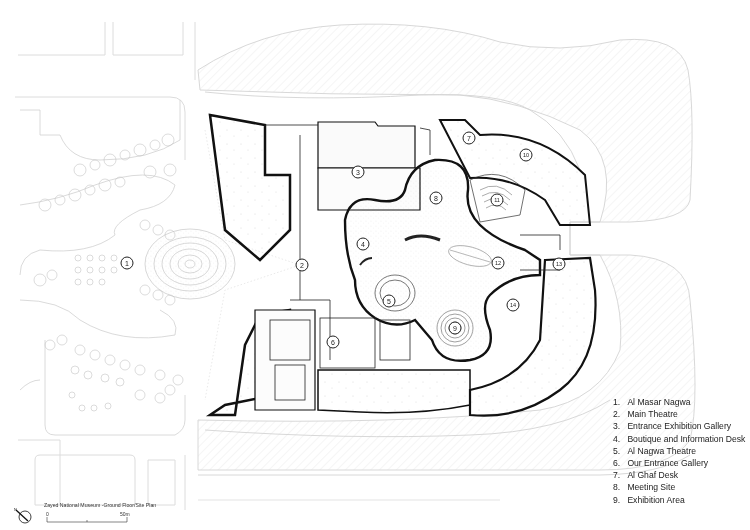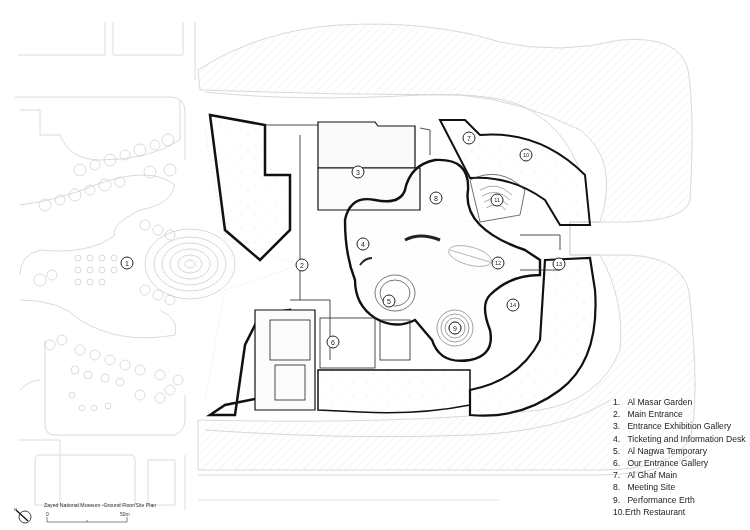--- a/index.html
+++ b/index.html
@@ -197,31 +197,27 @@
 <div class="marker" style="left:469px;top:138px;">7</div>
 <div class="marker" style="left:436px;top:198px;">8</div>
 <div class="marker" style="left:455px;top:328px;">9</div>
 <div class="marker small" style="left:526px;top:155px;">10</div>
 <div class="marker small" style="left:497px;top:200px;">11</div>
 <div class="marker small" style="left:498px;top:263px;">12</div>
 <div class="marker small" style="left:559px;top:264px;">13</div>
 <div class="marker small" style="left:513px;top:305px;">14</div>
 
 <div class="legend">
-  <div class="row"><span class="num">1.</span>&nbsp;<span>Al Masar Garden</span></div>
-  <div class="row"><span class="num">2.</span>&nbsp;<span>Main Entrance</span></div>
+  <div class="row"><span class="num">1.</span>&nbsp;<span>Al Masar Nagwa</span></div>
+  <div class="row"><span class="num">2.</span>&nbsp;<span>Main Theatre</span></div>
   <div class="row"><span class="num">3.</span>&nbsp;<span>Entrance Exhibition Gallery</span></div>
-  <div class="row"><span class="num">4.</span>&nbsp;<span>Ticketing and Information Desk</span></div>
-  <div class="row"><span class="num">5.</span>&nbsp;<span>Al Nagwa Temporary</span></div>
+  <div class="row"><span class="num">4.</span>&nbsp;<span>Boutique and Information Desk</span></div>
+  <div class="row"><span class="num">5.</span>&nbsp;<span>Al Nagwa Theatre</span></div>
   <div class="row"><span class="num">6.</span>&nbsp;<span>Our Entrance Gallery</span></div>
-  <div class="row"><span class="num">7.</span>&nbsp;<span>Al Ghaf Main</span></div>
+  <div class="row"><span class="num">7.</span>&nbsp;<span>Al Ghaf Desk</span></div>
   <div class="row"><span class="num">8.</span>&nbsp;<span>Meeting Site</span></div>
-  <div class="row"><span class="num">9.</span>&nbsp;<span>Performance Erth</span></div>
-  <div class="row">
-      <span class="num">10.</span>
-      <span>Erth Restaurant</span>
-    </div>
+  <div class="row"><span class="num">9.</span>&nbsp;<span>Exhibition Area</span></div>
 
 </div>
 
 <div class="caption">Zayed National Museum -Ground Floor/Site Plan</div>
 <div class="scale-0">0</div>
 <div class="scale-50">50m</div>
 
 </body></html>

